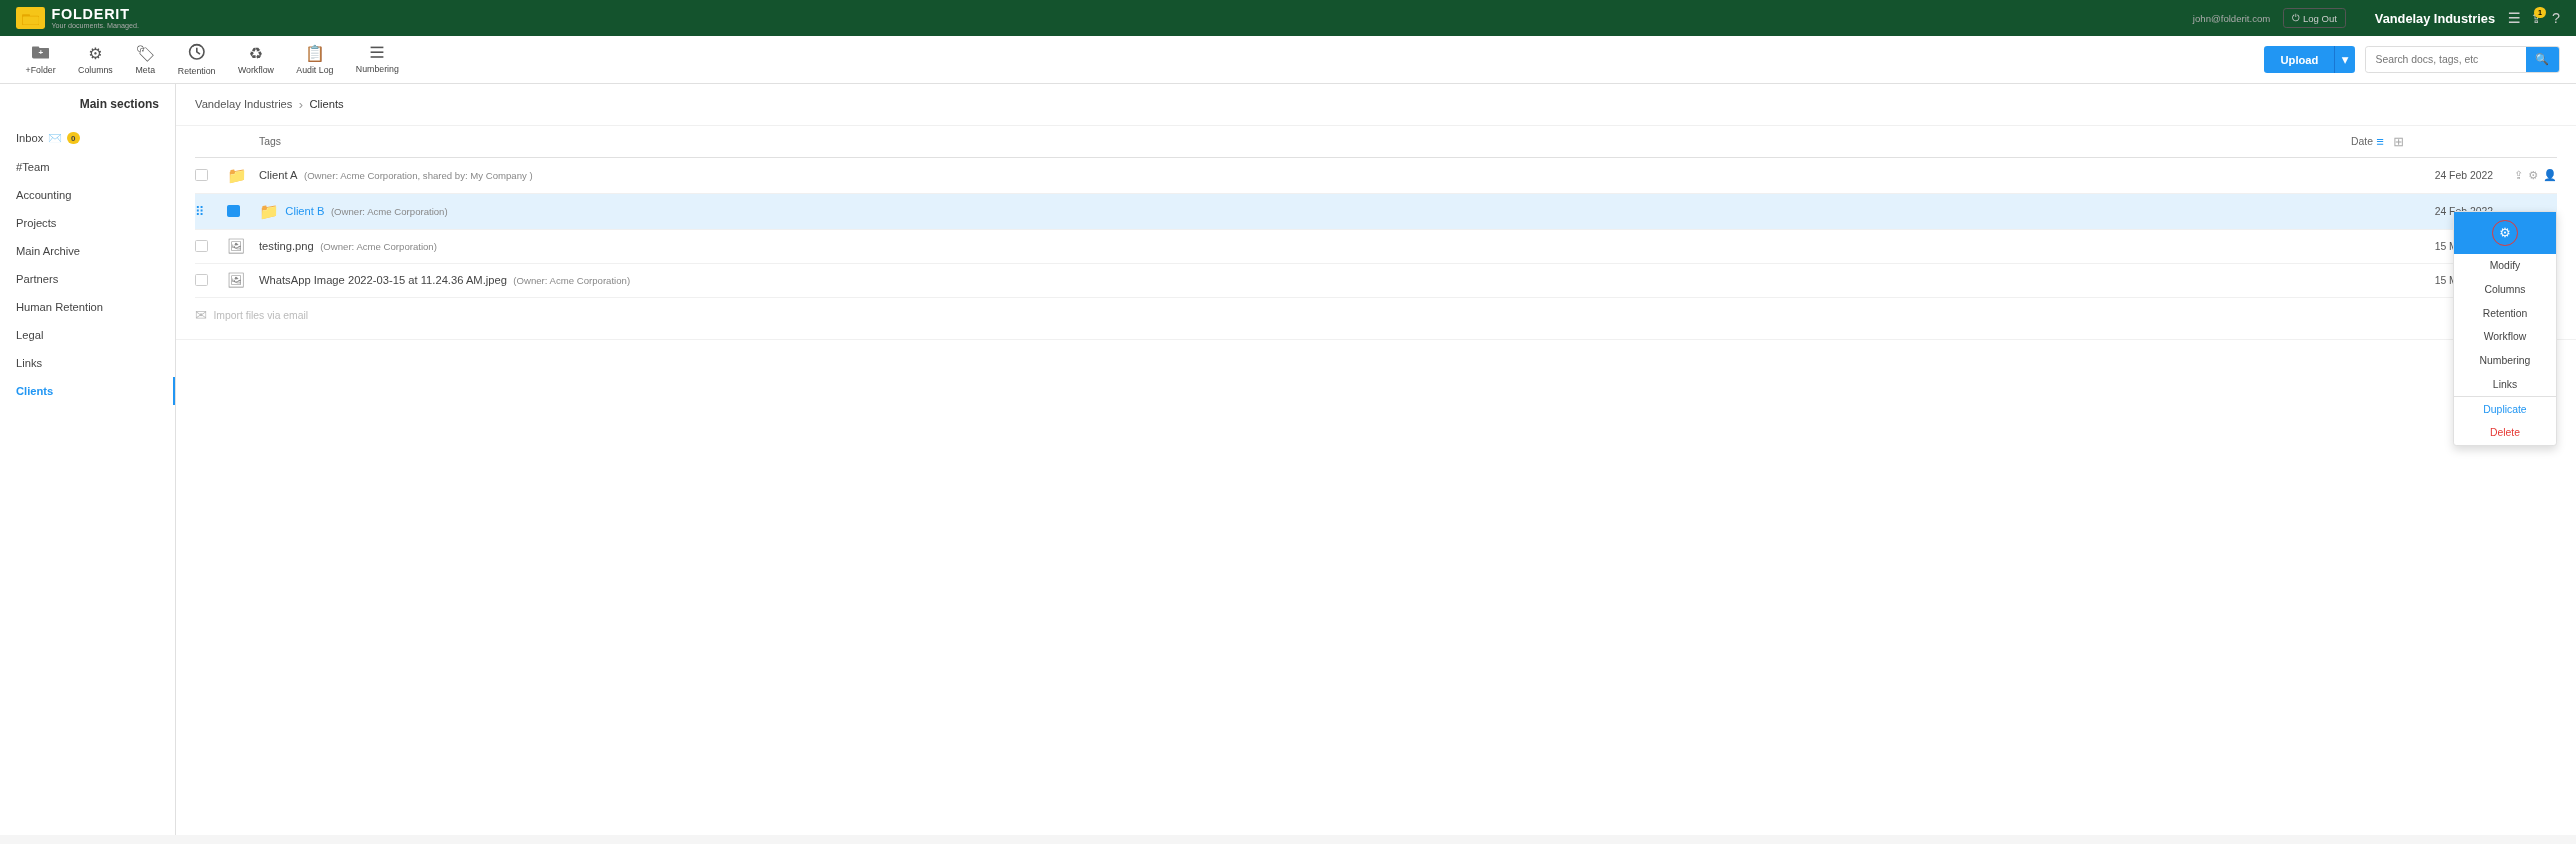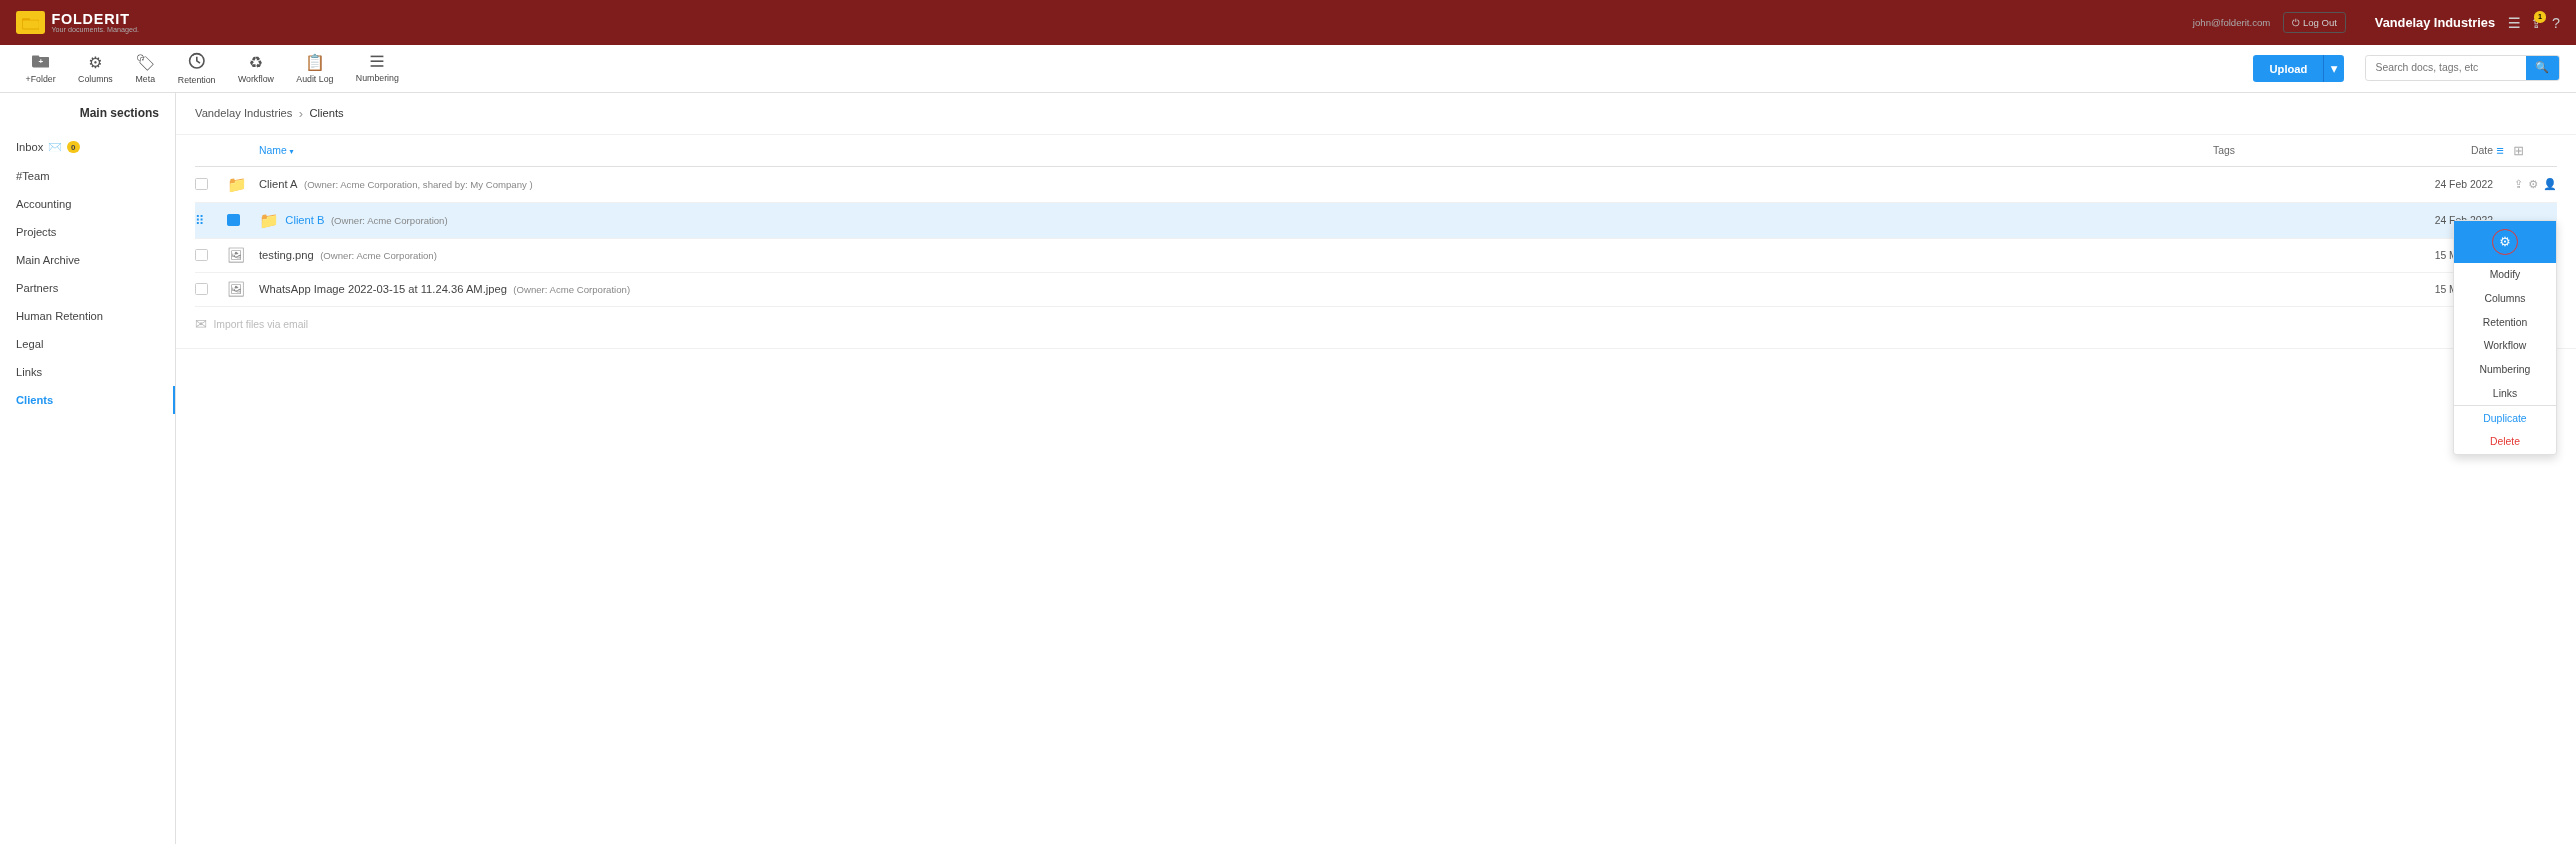--- a/index.html
+++ b/index.html
@@ -1,21 +1,21 @@
 <!DOCTYPE html>
 <html style="font-size:12.8px"><head>
   <meta charset="utf-8">
   <style>
     * { box-sizing: border-box; margin: 0; padding: 0; }
     body { font-family: -apple-system, BlinkMacSystemFont, 'Segoe UI', Arial, sans-serif; font-size: 11.2px; background: #f5f5f5; }
 
     
     .top-nav {
-      background: #7f1d1d;
-      height: 45px;
+      background: #14532d;
+      height: 36px;
       display: flex;
       align-items: center;
       padding: 0 16px;
       justify-content: space-between;
     }
     .logo-area { display: flex; align-items: center; gap: 6.4px; }
     .logo-icon { width: 29px; height: 22.3px; background: #f5c518; border-radius: 2.4px; display: flex; align-items: center; justify-content: center; }
     .logo-icon svg { width: 17.6px; height: 14.4px; }
     .logo-text { color: white; font-size: 14.4px; font-weight: bold; letter-spacing: 0.8px; }
     .logo-sub { color: #aaa; font-size: 7.2px; margin-top: -1.6px; }
@@ -41,21 +41,21 @@
       gap: 3.2px;
       justify-content: space-between;
     }
     .toolbar-left { display: flex; align-items: center; gap: 3.2px; }
     .toolbar-btn {
       display: flex; flex-direction: column; align-items: center; gap: 1.6px;
       padding: 4.8px 9.6px; cursor: pointer; background: none; border: none;
       color: #444; font-size: 8.8px; border-radius: 3.2px;
     }
     .toolbar-btn .icon { font-size: 16px; color: #555; }
-    .toolbar-right { display: flex; align-items: flex-start; gap: 21px; padding-left: 28px; }
+    .toolbar-right { display: flex; align-items: center; gap: 10px; padding-left: 28px; }
     .upload-btn {
       background: #2196F3; color: white; border: none; border-radius: 3.2px 0 0 3.2px;
       padding: 6.4px 16px; font-size: 11.2px; font-weight: bold; cursor: pointer;
     }
     .upload-dropdown {
       background: #2196F3; color: white; border: none; border-radius: 0 3.2px 3.2px 0;
       padding: 6.4px 6.4px; cursor: pointer; border-left: 0.8px solid #1976D2;
     }
     .search-box {
       display: flex; align-items: center; border: 0.8px solid #ddd; border-radius: 3.2px;
@@ -305,24 +305,20 @@
       <span class="breadcrumb-link">Vandelay Industries</span>
       <span class="breadcrumb-sep">›</span>
       <span class="breadcrumb-current">Clients</span>
     </div>
 
     <div class="file-list">
 
       <div class="file-list-header">
         <div></div>
         <div></div>
-        <div class="col-name">
-          <span>Name</span>
-          <span class="sort-arrow"> ▾</span>
-        </div>
         <div style="color:#666;">Tags</div>
         <div style="text-align:right; color:#666;">Date</div>
         <div style="text-align:right;">
           <div class="view-toggle">
             <button class="view-btn active">≡</button>
             <button class="view-btn">⊞</button>
           </div>
         </div>
       </div>
 

